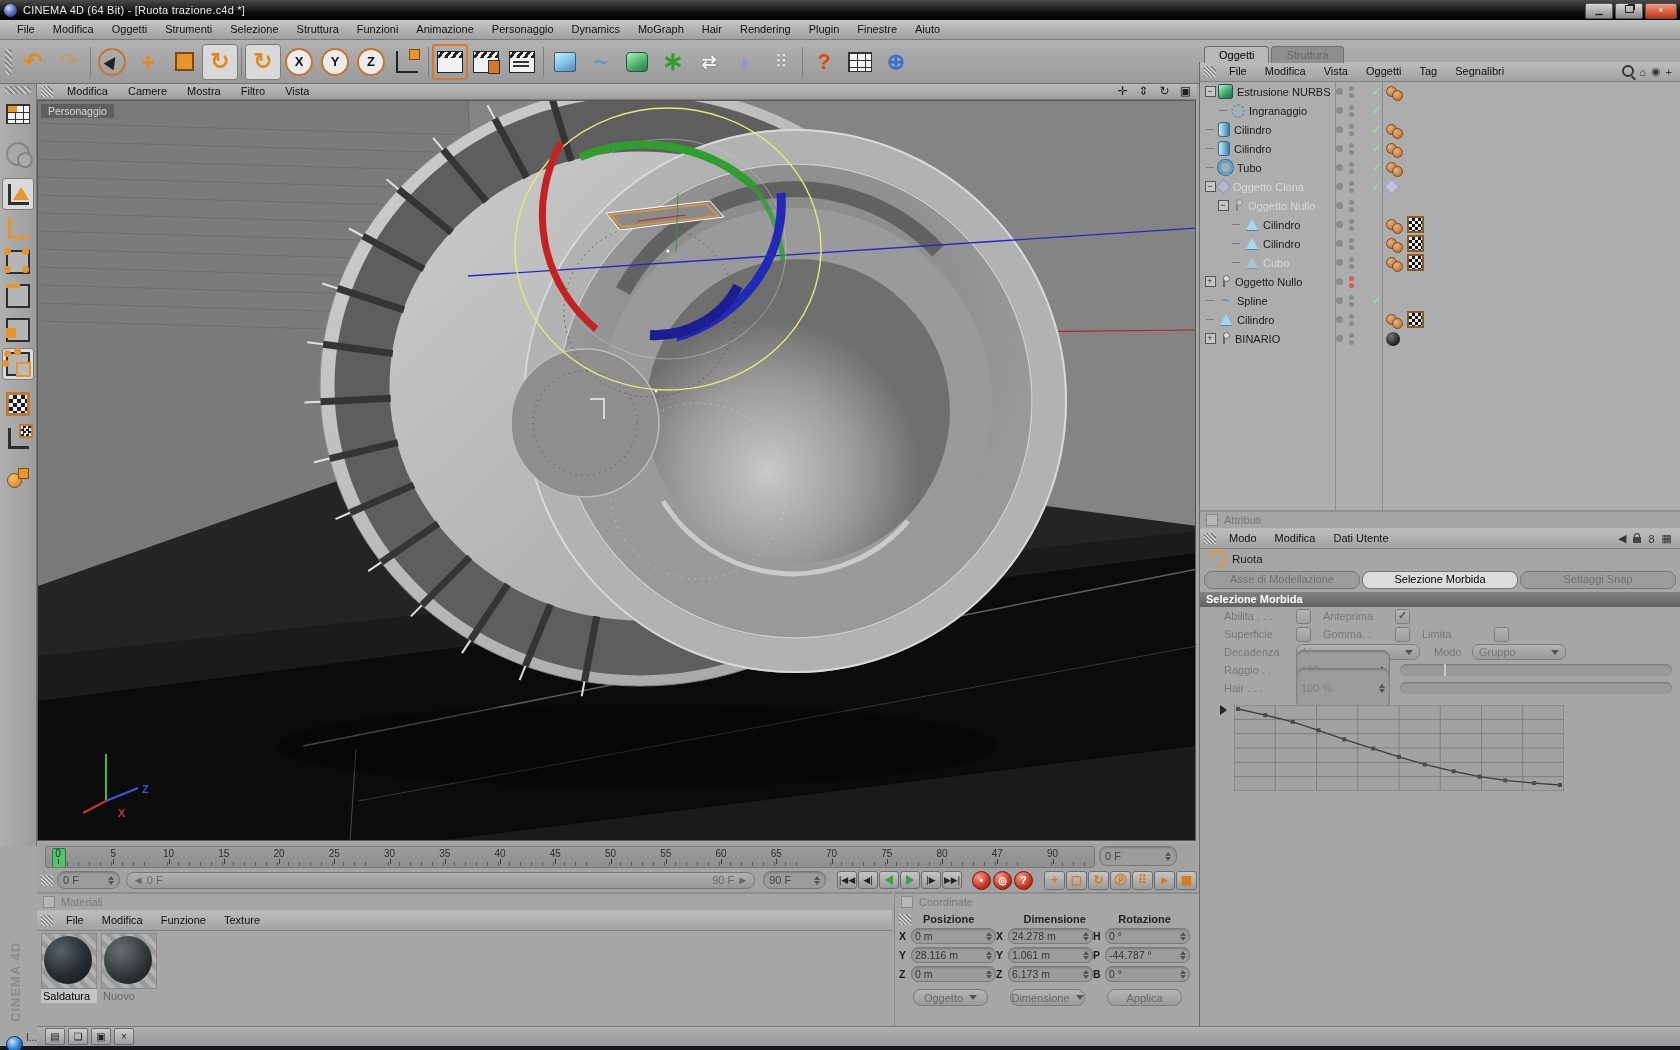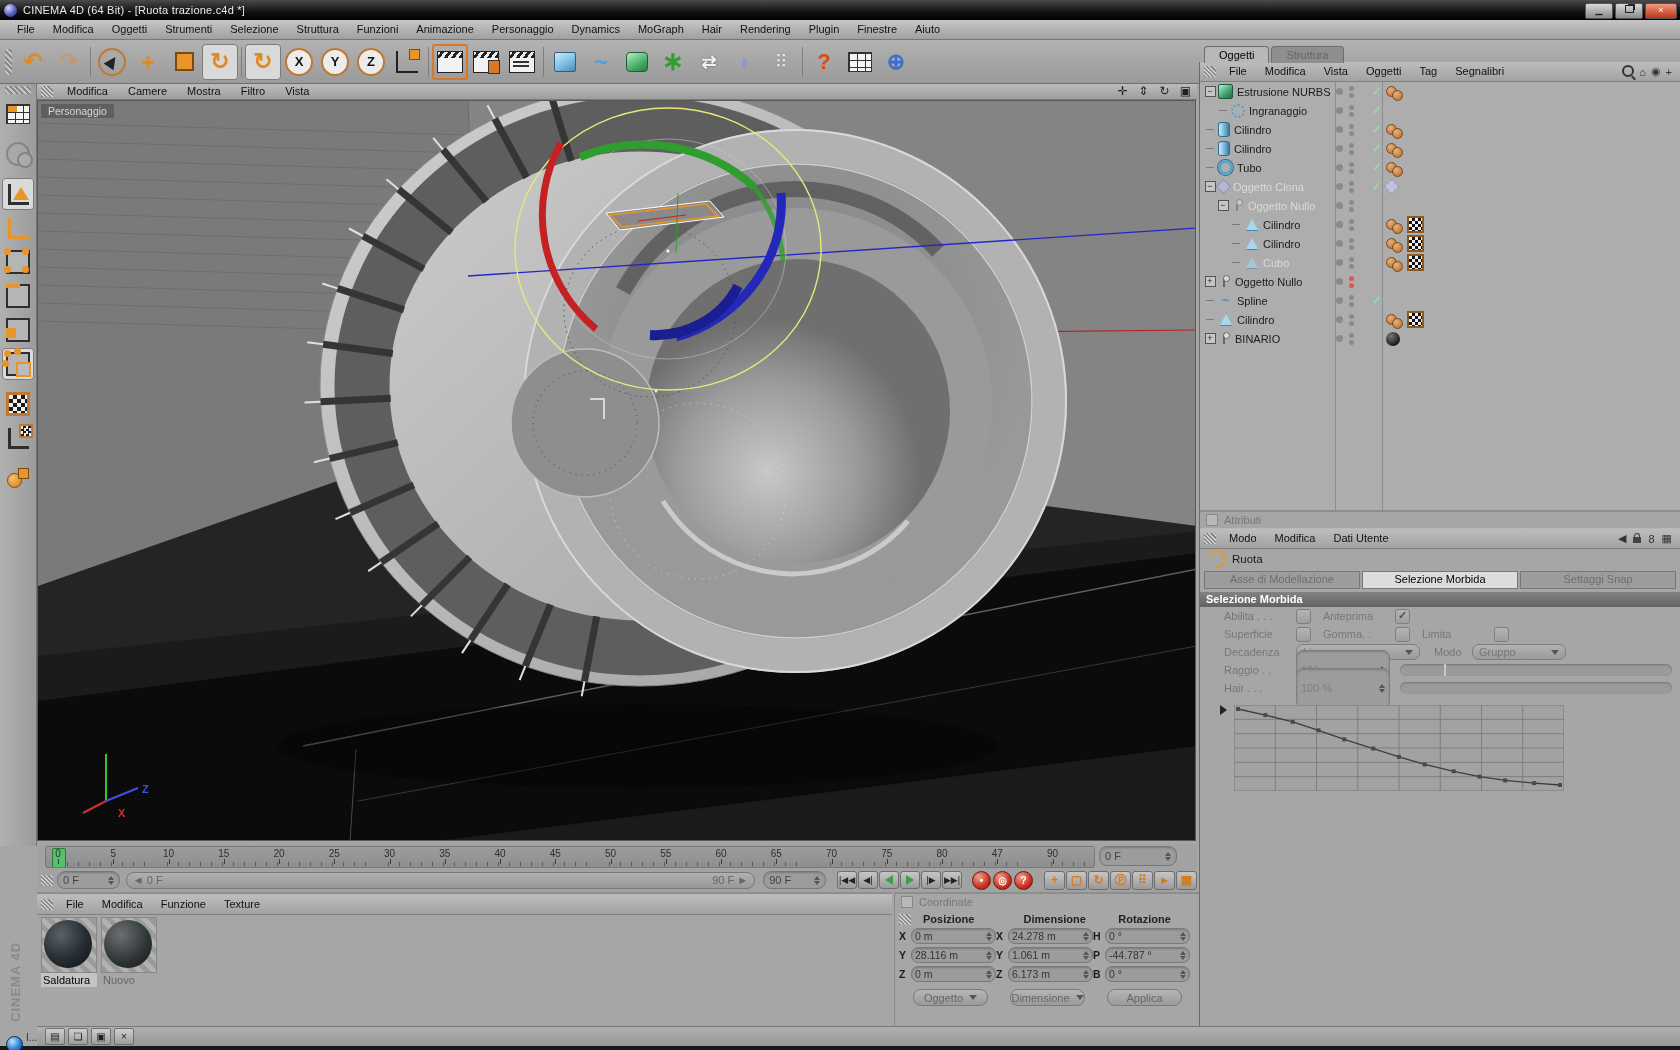--- a/index.html
+++ b/index.html
@@ -138,21 +138,21 @@
   .ptitle{height:16px;display:flex;align-items:center;color:#777;padding-left:6px;gap:6px;}
   .ptitle .pbox{width:10px;height:10px;border:1px solid #888;background:#b8b8b8;}
   .pmenu{height:19px;background:linear-gradient(#bdbdbd,#a2a2a2);border-top:1px solid #b8b8b8;border-bottom:1px solid #808080;display:flex;align-items:center;}
   .pmenu .mi{padding:0 9px;}
   #attr-menuicons{margin-left:auto;display:flex;align-items:center;gap:7px;padding-right:8px;color:#333;}
   .padlock{width:8px;height:6px;background:#444;position:relative;display:inline-block;margin-top:3px;}
   .padlock::before{content:"";position:absolute;left:1px;top:-4px;width:4px;height:4px;border:1.5px solid #444;border-bottom:none;border-radius:3px 3px 0 0;}
   #attr-obj{height:20px;display:flex;align-items:center;gap:6px;padding-left:8px;font-size:11.5px;}
   .rot-ic{width:14px;height:14px;border:2.5px solid #e8952a;border-radius:50%;border-left-color:transparent;transform:rotate(-35deg);}
   #attr-tabs{display:flex;gap:2px;padding:2px 4px 3px 4px;}
-  .atab{flex:1;text-align:center;line-height:15px;height:16px;border:1px solid #787878;border-radius:0;background:#9c9c9c;color:#6e6e6e;}
+  .atab{flex:1;text-align:center;line-height:15px;height:16px;border:1px solid #787878;border-radius:8px;background:#9c9c9c;color:#6e6e6e;}
   .atab.active{background:#dcdcdc;color:#000;}
   #attr-section{height:15px;background:linear-gradient(#828282,#626262);color:#fff;font-weight:bold;padding-left:6px;line-height:15px;}
   .arow{display:flex;align-items:center;height:18px;padding-left:24px;color:#777;}
   .alabel{width:72px;flex:none;}
   .acheck{width:13px;height:13px;border-radius:3px;border:1px solid #7e7e7e;background:linear-gradient(#b4b4b4,#9e9e9e);
           margin-right:12px;position:relative;flex:none;}
   .acheck.checked::after{content:"✓";position:absolute;left:2px;top:-1px;font-size:11px;color:#555;font-weight:bold;}
   .addw{height:14px;border:1px solid #7e7e7e;border-radius:7px;background:linear-gradient(#b2b2b2,#9a9a9a);
         display:flex;align-items:center;justify-content:space-between;padding:0 6px;color:#777;margin-right:14px;}
   .addw .dar{width:0;height:0;border-left:4px solid transparent;border-right:4px solid transparent;border-top:5px solid #555;margin-left:8px;}
@@ -1002,20 +1002,24 @@
           <span class="obtn">↻</span>
           <span class="obtn">Ⓟ</span>
           <span class="obtn">⠿</span>
           <span class="obtn">▸</span>
           <span class="obtn">▦</span>
         </span>
       </div>
   </div>
 
   <div id="materials" class="abs">
+    <div class="ptitle">
+      <span class="pbox"></span>
+      <span>Materiali</span>
+    </div>
     <div class="pmenu" id="mat-menu">
       <span class="mhandle"></span>
     <span class="mi">File</span>
         <span class="mi">Modifica</span>
         <span class="mi">Funzione</span>
         <span class="mi">Texture</span>
       </div>
     <div id="mat-list">
         <div class="mat">
           <div class="mat-sph textured"></div>

